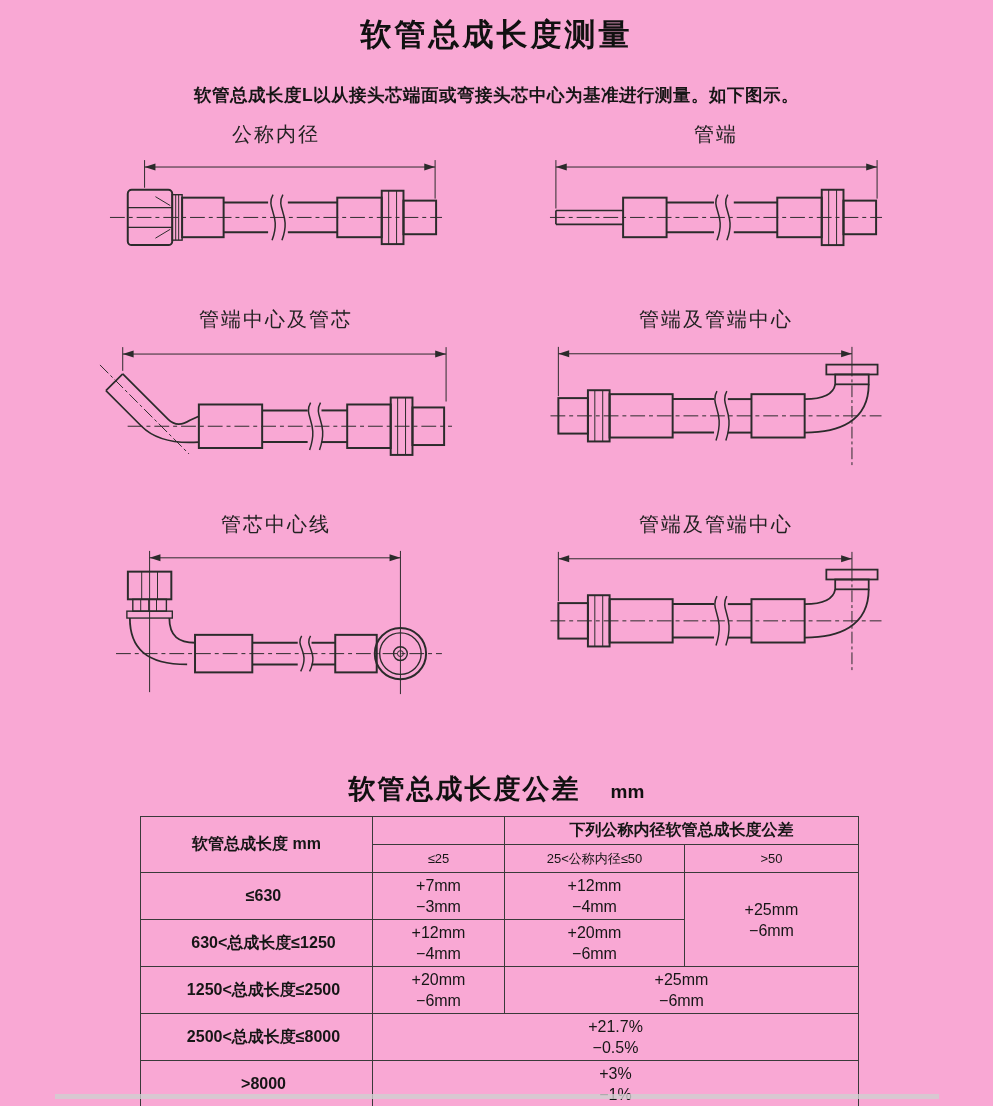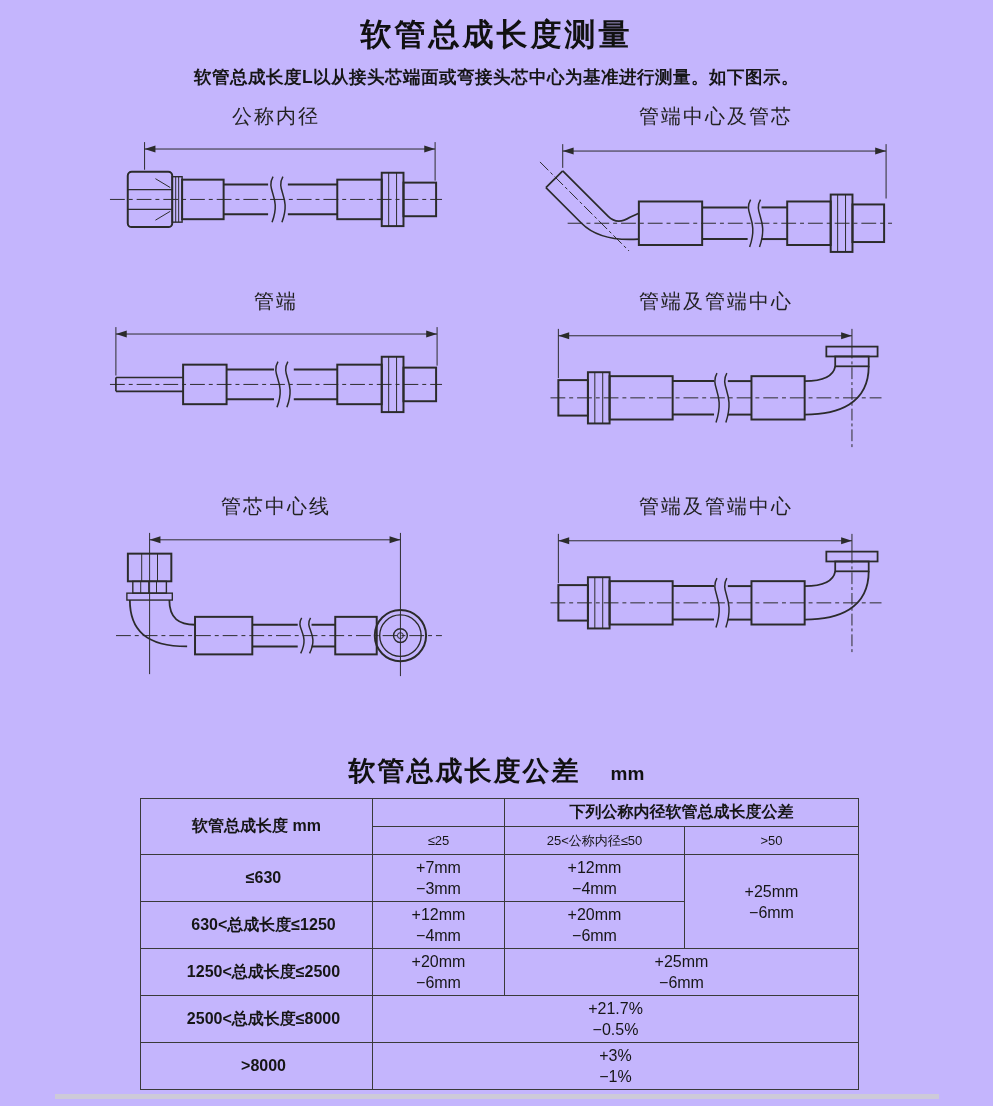--- a/index.html
+++ b/index.html
@@ -1,32 +1,32 @@
 <!DOCTYPE html>
 <html><head>
 <meta charset="utf-8">
 <style>
   html,body{margin:0;padding:0;}
   body{background:#e8e8e8;}
   .page{
     position:relative;
     width:993px;height:1106px;
     margin:0 auto;
-    background:#c4b5fd;
+    background:#f9a8d4;
     overflow:hidden;
     font-family:"Liberation Sans","DejaVu Sans",sans-serif;
     color:#1a1a1a;
   }
   .doc-title{
     margin:0;padding-top:14px;
     text-align:center;
     font-size:31px;font-weight:700;letter-spacing:3px;color:#111;
   }
   .doc-subtitle{
-    margin-top:9px;
+    margin-top:27px;
     text-align:center;
     font-size:17.5px;font-weight:700;color:#161616;letter-spacing:0.5px;
   }
   .figures{
     margin-top:13px;
     margin-left:56px;
     width:880px;
     display:grid;
     grid-template-columns:440px 440px;
     grid-template-rows:185px 205px 250px;
@@ -109,20 +109,47 @@
         <path class="ln" d="M177,41 C169,55 186,61 176,87" stroke-width="1.5"></path>
         <rect class="ln" x="232" y="44" width="45" height="40" stroke-width="2"></rect>
         <rect class="ln" x="277" y="37" width="22" height="54" stroke-width="2"></rect>
         <line class="ln" x1="284" y1="37" x2="284" y2="91" stroke-width="1"></line>
         <line class="ln" x1="292" y1="37" x2="292" y2="91" stroke-width="1"></line>
         <rect class="ln" x="299" y="47" width="33" height="34" stroke-width="2"></rect>
       </svg>
     </div>
 
     <div class="figure">
+      <div class="caption">管端</div>
+      <svg viewBox="0 0 340 115" width="336" height="114">
+        <line class="ln" x1="2" y1="64" x2="338" y2="64" stroke-width="1" stroke-dasharray="15 4 4 4"></line>
+        <line class="ln" x1="8" y1="13" x2="333" y2="13" stroke-width="1"></line>
+        <polygon points="8,13 19,9.5 19,16.5" fill="#2b2b2b"></polygon>
+        <polygon points="333,13 322,9.5 322,16.5" fill="#2b2b2b"></polygon>
+        <line class="ln" x1="8" y1="6" x2="8" y2="55" stroke-width="1"></line>
+        <line class="ln" x1="333" y1="6" x2="333" y2="45" stroke-width="1"></line>
+        <line class="ln" x1="8" y1="57" x2="76" y2="57" stroke-width="1.7"></line>
+        <line class="ln" x1="8" y1="71" x2="76" y2="71" stroke-width="1.7"></line>
+        <line class="ln" x1="8" y1="57" x2="8" y2="71" stroke-width="1.7"></line>
+        <rect class="ln" x="76" y="44" width="44" height="40" stroke-width="2"></rect>
+        <line class="ln" x1="120" y1="49" x2="168" y2="49" stroke-width="2"></line>
+        <line class="ln" x1="120" y1="79" x2="168" y2="79" stroke-width="2"></line>
+        <line class="ln" x1="188" y1="49" x2="232" y2="49" stroke-width="2"></line>
+        <line class="ln" x1="188" y1="79" x2="232" y2="79" stroke-width="2"></line>
+        <path class="ln" d="M172,41 C164,55 181,61 171,87" stroke-width="1.5"></path>
+        <path class="ln" d="M182,41 C174,55 191,61 181,87" stroke-width="1.5"></path>
+        <rect class="ln" x="232" y="44" width="45" height="40" stroke-width="2"></rect>
+        <rect class="ln" x="277" y="36" width="22" height="56" stroke-width="2"></rect>
+        <line class="ln" x1="284" y1="36" x2="284" y2="92" stroke-width="1"></line>
+        <line class="ln" x1="292" y1="36" x2="292" y2="92" stroke-width="1"></line>
+        <rect class="ln" x="299" y="47" width="33" height="34" stroke-width="2"></rect>
+      </svg>
+    </div>
+
+    <div class="figure">
       <div class="caption">管端中心及管芯</div>
       <svg viewBox="0 0 360 130" width="356" height="129">
         <line class="ln" x1="30" y1="88" x2="358" y2="88" stroke-width="1" stroke-dasharray="15 4 4 4"></line>
         <line class="ln" x1="2" y1="26" x2="92" y2="116" stroke-width="1" stroke-dasharray="12 3 3 3"></line>
         <line class="ln" x1="25" y1="15" x2="352" y2="15" stroke-width="1"></line>
         <polygon points="25,15 36,11.5 36,18.5" fill="#2b2b2b"></polygon>
         <polygon points="352,15 341,11.5 341,18.5" fill="#2b2b2b"></polygon>
         <line class="ln" x1="25" y1="8" x2="25" y2="32" stroke-width="1"></line>
         <line class="ln" x1="352" y1="8" x2="352" y2="63" stroke-width="1"></line>
         <line class="ln" x1="8" y1="52" x2="25" y2="35" stroke-width="1.7"></line>
@@ -133,47 +160,20 @@
         <line class="ln" x1="166" y1="104" x2="212" y2="104" stroke-width="2"></line>
         <line class="ln" x1="226" y1="72" x2="252" y2="72" stroke-width="2"></line>
         <line class="ln" x1="226" y1="104" x2="252" y2="104" stroke-width="2"></line>
         <path class="ln" d="M215,64 C207,78 224,84 214,112" stroke-width="1.5"></path>
         <path class="ln" d="M225,64 C217,78 234,84 224,112" stroke-width="1.5"></path>
         <rect class="ln" x="252" y="66" width="44" height="44" stroke-width="2"></rect>
         <rect class="ln" x="296" y="59" width="22" height="58" stroke-width="2"></rect>
         <line class="ln" x1="303" y1="59" x2="303" y2="117" stroke-width="1"></line>
         <line class="ln" x1="311" y1="59" x2="311" y2="117" stroke-width="1"></line>
         <rect class="ln" x="318" y="69" width="32" height="38" stroke-width="2"></rect>
-      </svg>
-    </div>
-
-    <div class="figure">
-      <div class="caption">管端</div>
-      <svg viewBox="0 0 340 115" width="336" height="114">
-        <line class="ln" x1="2" y1="64" x2="338" y2="64" stroke-width="1" stroke-dasharray="15 4 4 4"></line>
-        <line class="ln" x1="8" y1="13" x2="333" y2="13" stroke-width="1"></line>
-        <polygon points="8,13 19,9.5 19,16.5" fill="#2b2b2b"></polygon>
-        <polygon points="333,13 322,9.5 322,16.5" fill="#2b2b2b"></polygon>
-        <line class="ln" x1="8" y1="6" x2="8" y2="55" stroke-width="1"></line>
-        <line class="ln" x1="333" y1="6" x2="333" y2="45" stroke-width="1"></line>
-        <line class="ln" x1="8" y1="57" x2="76" y2="57" stroke-width="1.7"></line>
-        <line class="ln" x1="8" y1="71" x2="76" y2="71" stroke-width="1.7"></line>
-        <line class="ln" x1="8" y1="57" x2="8" y2="71" stroke-width="1.7"></line>
-        <rect class="ln" x="76" y="44" width="44" height="40" stroke-width="2"></rect>
-        <line class="ln" x1="120" y1="49" x2="168" y2="49" stroke-width="2"></line>
-        <line class="ln" x1="120" y1="79" x2="168" y2="79" stroke-width="2"></line>
-        <line class="ln" x1="188" y1="49" x2="232" y2="49" stroke-width="2"></line>
-        <line class="ln" x1="188" y1="79" x2="232" y2="79" stroke-width="2"></line>
-        <path class="ln" d="M172,41 C164,55 181,61 171,87" stroke-width="1.5"></path>
-        <path class="ln" d="M182,41 C174,55 191,61 181,87" stroke-width="1.5"></path>
-        <rect class="ln" x="232" y="44" width="45" height="40" stroke-width="2"></rect>
-        <rect class="ln" x="277" y="36" width="22" height="56" stroke-width="2"></rect>
-        <line class="ln" x1="284" y1="36" x2="284" y2="92" stroke-width="1"></line>
-        <line class="ln" x1="292" y1="36" x2="292" y2="92" stroke-width="1"></line>
-        <rect class="ln" x="299" y="47" width="33" height="34" stroke-width="2"></rect>
       </svg>
     </div>
 
     <div class="figure">
       <div class="caption">管端及管端中心</div>
       <svg viewBox="0 0 340 135" width="336" height="133">
         <line class="ln" x1="2" y1="78" x2="338" y2="78" stroke-width="1" stroke-dasharray="15 4 4 4"></line>
         <line class="ln" x1="10" y1="15" x2="308" y2="15" stroke-width="1"></line>
         <polygon points="10,15 21,11.5 21,18.5" fill="#2b2b2b"></polygon>
         <polygon points="308,15 297,11.5 297,18.5" fill="#2b2b2b"></polygon>

